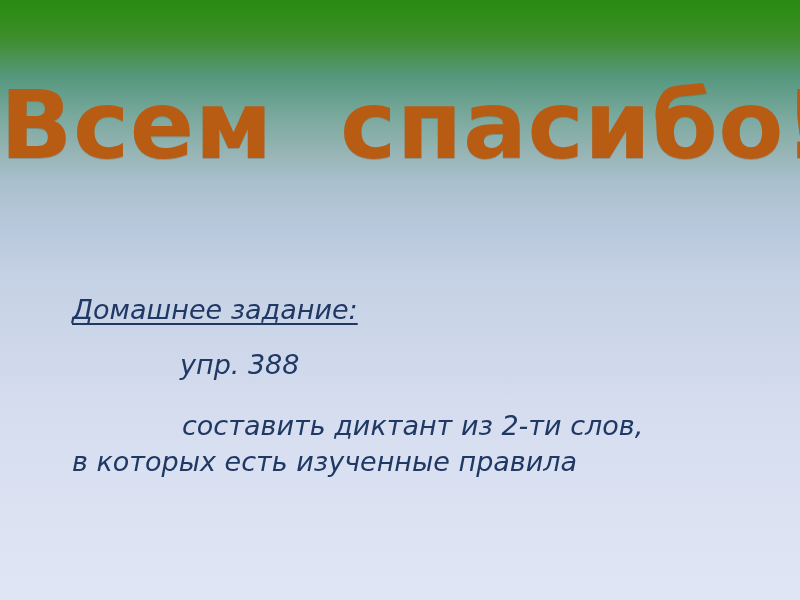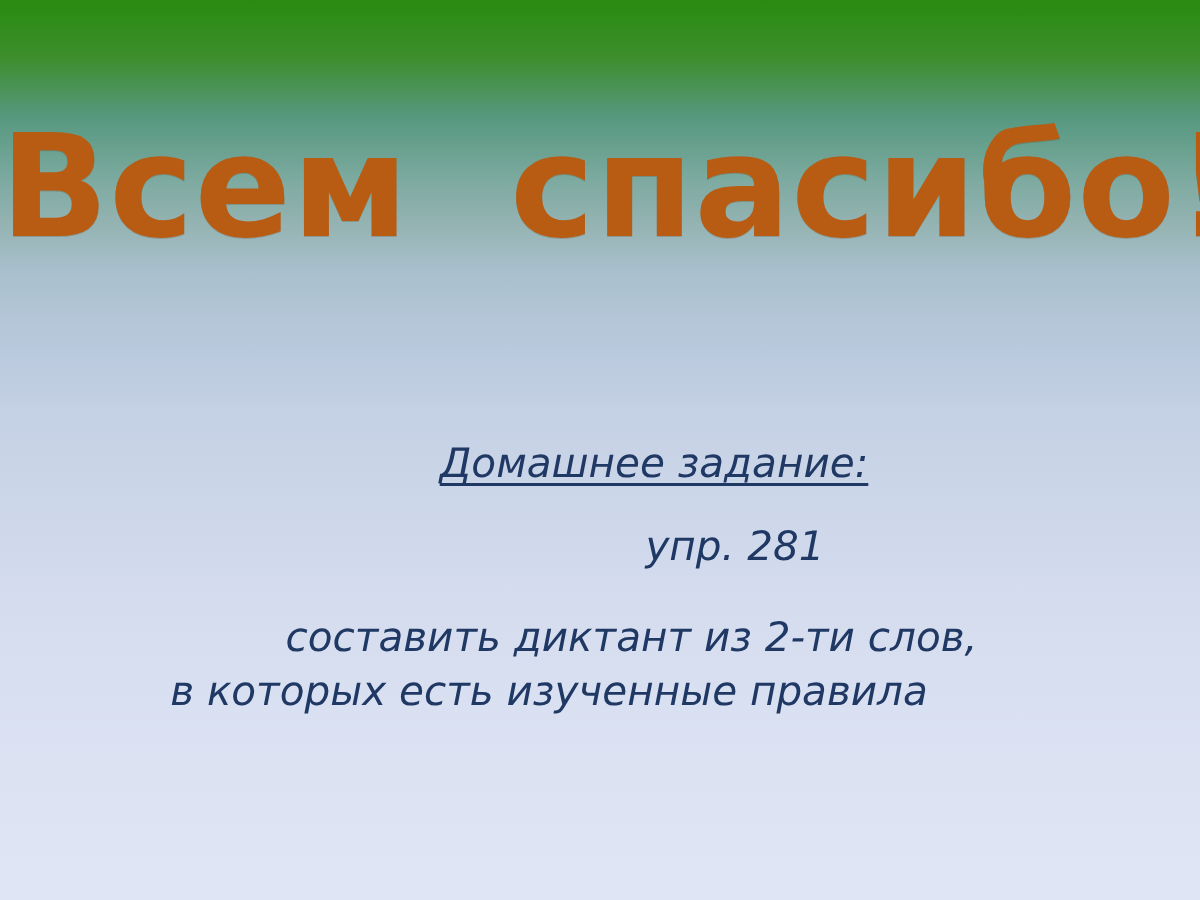--- a/index.html
+++ b/index.html
@@ -69,21 +69,20 @@
   }
 
   .hw-line {
     margin: 0;
     font-family: "DejaVu Sans", "Liberation Sans", sans-serif;
     font-style: italic;
     font-weight: 400;
     color: #1f3864;
     font-size: 27px;
     line-height: 1.0;
-    text-align: center;
   }
 
   .hw-heading {
     padding-left: 72px;
     margin-bottom: 28px;
   }
   .hw-heading .u {
     text-decoration: underline;
     text-underline-offset: 4px;
     text-decoration-thickness: 2px;
@@ -107,19 +106,19 @@
 <div id="slide">
 
   <div class="title-block">
     <h1 class="slide-title">Всем  спасибо!</h1>
   </div>
 
   <div class="body-block">
 
     <p class="hw-line hw-heading"><span class="u">Домашнее задание:</span></p>
 
-    <p class="hw-line hw-item">упр. 281</p>
+    <p class="hw-line hw-item">упр. 388</p>
 
     <p class="hw-line hw-para">составить диктант из 2-ти слов, в которых есть изученные правила</p>
 
   </div>
 
 </div>
 
 </body></html>

